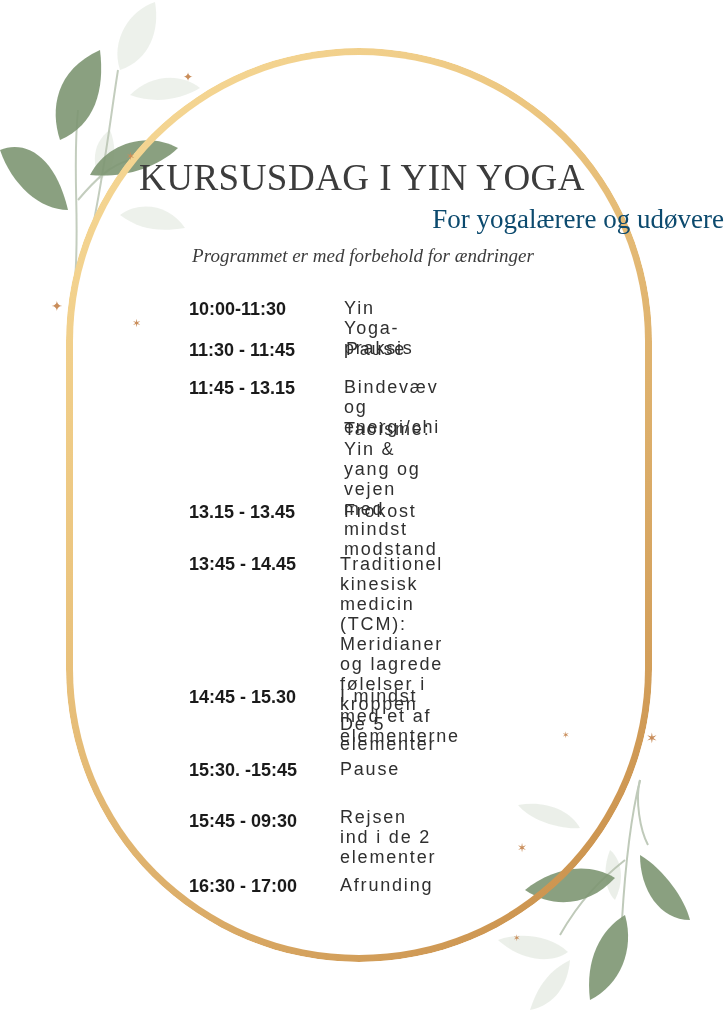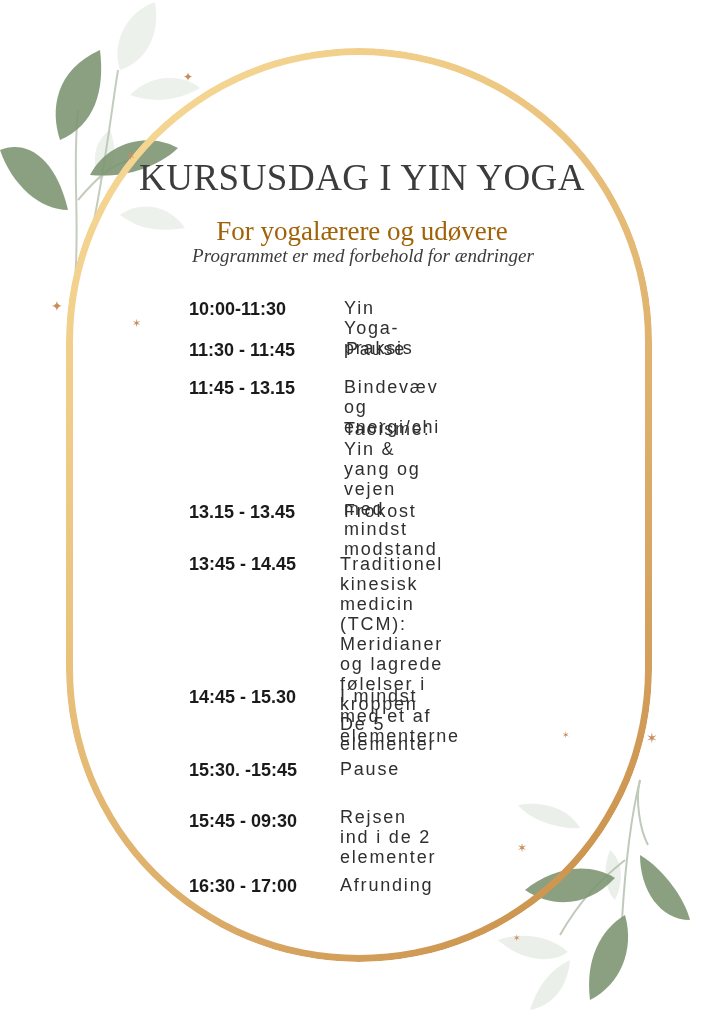--- a/index.html
+++ b/index.html
@@ -23,22 +23,22 @@
   .leaves.tl { left: 0; top: 0; width: 210px; height: 300px; }
   .leaves.br { left: 490px; top: 760px; width: 234px; height: 264px; }
   .sparkle { position: absolute; color: #c98d5a; z-index: 3; line-height: 1; }
 
   .title {
     position: absolute; left: 0; right: 0; top: 156px; text-align: center;
     font-family: "Liberation Serif", serif; font-size: 37px; letter-spacing: 0.5px;
     color: #3c3c3c; z-index: 4; margin: 0; font-weight: normal;
   }
   .subtitle {
-    position: absolute; left: 0; right: 0; top: 204px; text-align: center;
-    font-family: "Liberation Serif", serif; font-size: 27px; color: #a16207; z-index: 4; margin-top: 12px;
+    position: absolute; left: 0; right: 0; top: 204px; text-align: right;
+    font-family: "Liberation Serif", serif; font-size: 27px; color: #0c4a6e; z-index: 4;
   }
   .note {
     position: absolute; left: 0; right: 0; top: 245px; text-align: center;
     font-family: "Liberation Serif", serif; font-style: italic; font-size: 19px;
     color: #3c3c3c; z-index: 4; padding-left: 2px;
   }
   .row { position: absolute; z-index: 4; }
   .time {
     position: absolute; left: 189px; font-family: "Liberation Sans", sans-serif;
     font-weight: bold; font-size: 18px; color: #1a1a1a; white-space: nowrap;

